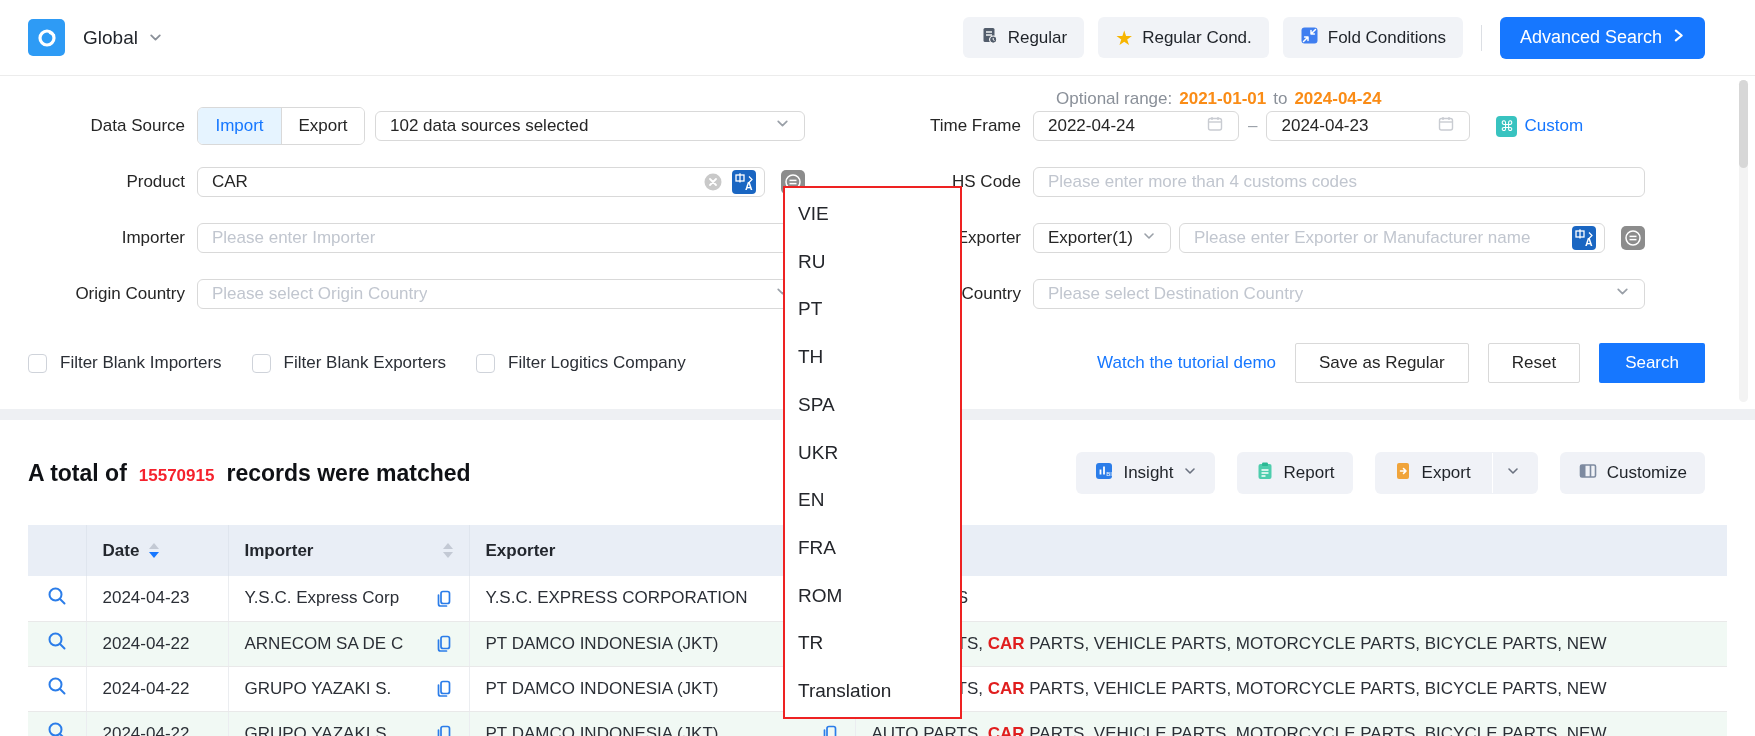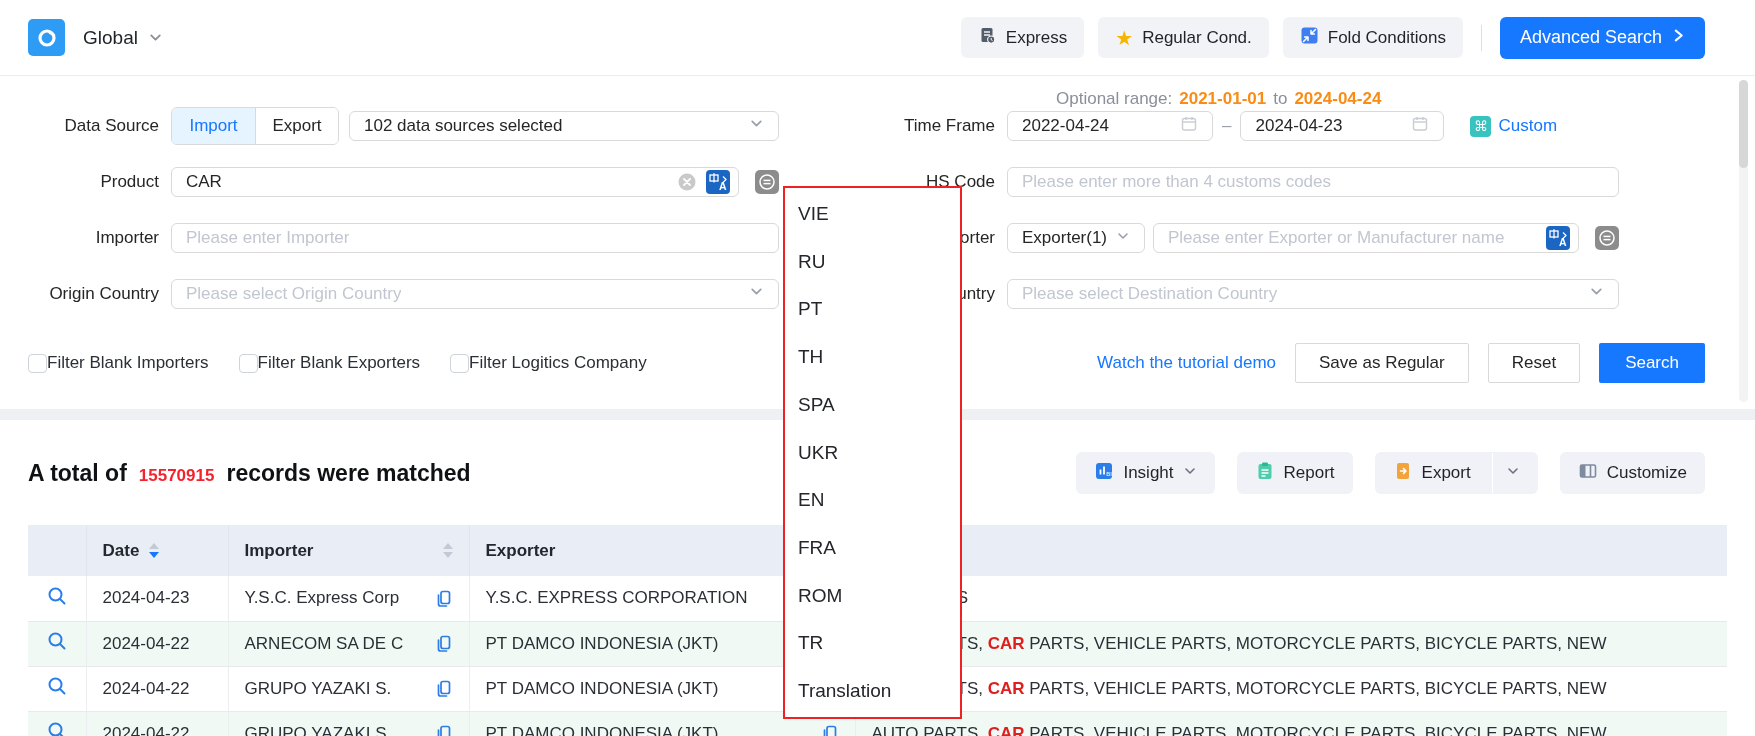--- a/index.html
+++ b/index.html
@@ -20,21 +20,21 @@
   .tb-group{margin-left:auto;display:flex;align-items:center;gap:14px}
   .tb-btn{background:#f1f3f7;border:none;border-radius:6px;height:41px;padding:0 17px;display:flex;align-items:center;gap:9px;font-size:17px;color:#1f2329;cursor:pointer;font-family:inherit}
   .tb-divider{width:1px;height:26px;background:#dcdfe4;margin:0 4px}
   .btn-advanced{background:var(--c-accent,#1677ff);color:#fff;border:none;border-radius:6px;height:42px;padding:0 20px;display:flex;align-items:center;gap:10px;font-size:18px;cursor:pointer;font-family:inherit}
 
   
   .form-panel{position:relative;height:333px;padding-top:31px;background:#fff}
   .optional-range{position:absolute;left:1056px;top:13px;font-size:17px;color:#8a9099;display:flex;gap:7px;align-items:center}
   .optional-range b{color:var(--c-orange,#fa8c16);font-weight:700}
   .frow{display:flex;align-items:center;height:38px;margin-bottom:18px}
-  .lbl{width:171px;padding-right:12px;text-align:right;font-size:17px;color:#262626;flex:none}
+  .lbl{width:197px;padding-right:12px;text-align:right;font-size:17px;color:#262626;flex:none}
   .lbl-r{width:228px;padding-right:12px;text-align:right;font-size:17px;color:#262626;flex:none}
   .fld-l{width:608px;flex:none;display:flex;align-items:center;position:relative}
   .fld-r{width:612px;flex:none;display:flex;align-items:center;position:relative}
   .inp{height:30px;border:1px solid #d9d9d9;border-radius:6px;background:#fff;display:flex;align-items:center;padding:0 14px;font-size:17px;color:#262626;width:100%;position:relative}
   .ph{color:#c1c6cf;white-space:nowrap;overflow:hidden}
   .seg{display:flex;height:38px;border:1px solid #d9d9d9;border-radius:6px;overflow:hidden;flex:none}
   .seg-import{width:84px;background:#e6f4ff;color:var(--c-accent,#1677ff);display:flex;align-items:center;justify-content:center;font-size:17px;border-right:1px solid #d9d9d9;cursor:pointer}
   .seg-export{width:82px;background:#fff;color:#262626;display:flex;align-items:center;justify-content:center;font-size:17px;cursor:pointer}
   .sources{margin-left:10px;flex:1;justify-content:space-between;cursor:pointer}
   .date-inp{width:206px;flex:none;justify-content:space-between;cursor:pointer}
@@ -42,21 +42,21 @@
   .dash{margin:0 9px;color:#9aa0a8;font-size:17px}
   .custom{margin-left:26px;display:flex;align-items:center;gap:7px;cursor:pointer;flex:none}
   .custom-badge{width:21px;height:21px;border-radius:4px;background:var(--c-teal,#38c3c0);color:#fff;font-size:14px;display:flex;align-items:center;justify-content:center}
   .custom-txt{color:var(--c-accent,#1677ff);font-size:17px}
   .icon-abs{position:absolute;top:50%;transform:translateY(-50%);display:flex;align-items:center}
   .syn-btn{margin-left:16px;flex:none;display:flex;cursor:pointer;background:none;border:none;padding:0}
   .exp-select{width:138px;flex:none;justify-content:space-between;margin-right:8px;cursor:pointer}
   .chev-in{position:absolute;right:14px;top:50%;transform:translateY(-50%)}
 
   .actions-row{display:flex;align-items:center;margin-top:30px;height:40px;padding:0 50px 0 28px}
-  .cb{display:flex;align-items:center;margin-right:30px;cursor:pointer}
+  .cb{display:flex;align-items:center;gap:13px;margin-right:30px;cursor:pointer}
   .cb-box{width:19px;height:19px;border:1.5px solid #cfd3da;border-radius:4px;background:#fff;flex:none}
   .cb-lbl{font-size:17px;color:#2b2f36;font-weight:500}
   .tutorial{margin-left:auto;color:var(--c-accent,#1677ff);font-size:17px;cursor:pointer}
   .btn{height:40px;border-radius:2px;display:flex;align-items:center;justify-content:center;font-size:17px;cursor:pointer;font-family:inherit}
   .btn-plain{background:#fff;border:1px solid #d9d9d9;color:#262626;padding:0 23px}
   .btn-primary{background:var(--c-accent,#1677ff);border:none;color:#fff;padding:0 26px}
   .actions-row .btn{margin-left:19px}
   .form-scrollbar{position:absolute;right:7px;top:4px;width:9px;height:322px;background:#f3f3f3;border-radius:5px}
   .form-thumb{width:9px;height:88px;background:#d7d7d7;border-radius:5px}
 
@@ -116,21 +116,21 @@
       <button class="tb-btn">
         <span>
           <svg width="19" height="19" viewBox="0 0 19 19">
               <rect x="3.5" y="2" width="11" height="14" rx="1.5" fill="#525c6b"></rect>
               <line x1="6" y1="6" x2="12" y2="6" stroke="#fff" stroke-width="1.4"></line>
               <line x1="6" y1="9" x2="12" y2="9" stroke="#fff" stroke-width="1.4"></line>
               <circle cx="13.2" cy="13.6" r="3.6" fill="#525c6b" stroke="#fff" stroke-width="1.1"></circle>
               <path d="M13.2 12v1.8l1.3.7" stroke="#fff" stroke-width="1" fill="none"></path>
             </svg>
         </span>
-        <span>Express</span>
+        <span>Regular</span>
       </button>
       <button class="tb-btn">
         <span style="color:var(--c-gold);font-size:20px;line-height:1">★</span>
         <span>Regular Cond.</span>
       </button>
       <button class="tb-btn">
         <span>
           <svg width="19" height="19" viewBox="0 0 19 19">
               <rect x="1.5" y="1.5" width="16" height="16" rx="3" fill="#3f7ef0"></rect>
               <path d="M11 8l4.5-4.5M11 8h3.4M11 8V4.6" stroke="#fff" stroke-width="1.5" fill="none" stroke-linecap="round"></path>

